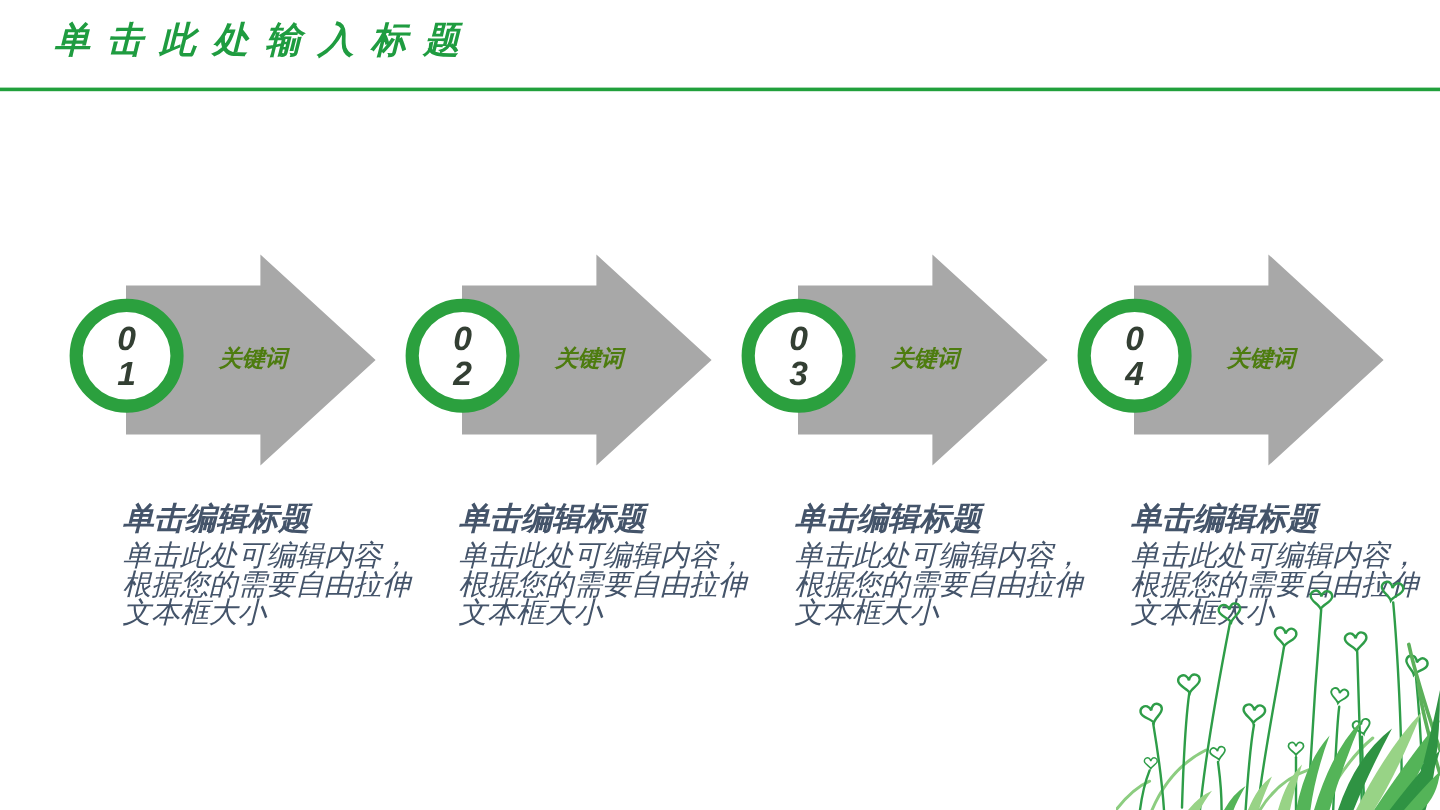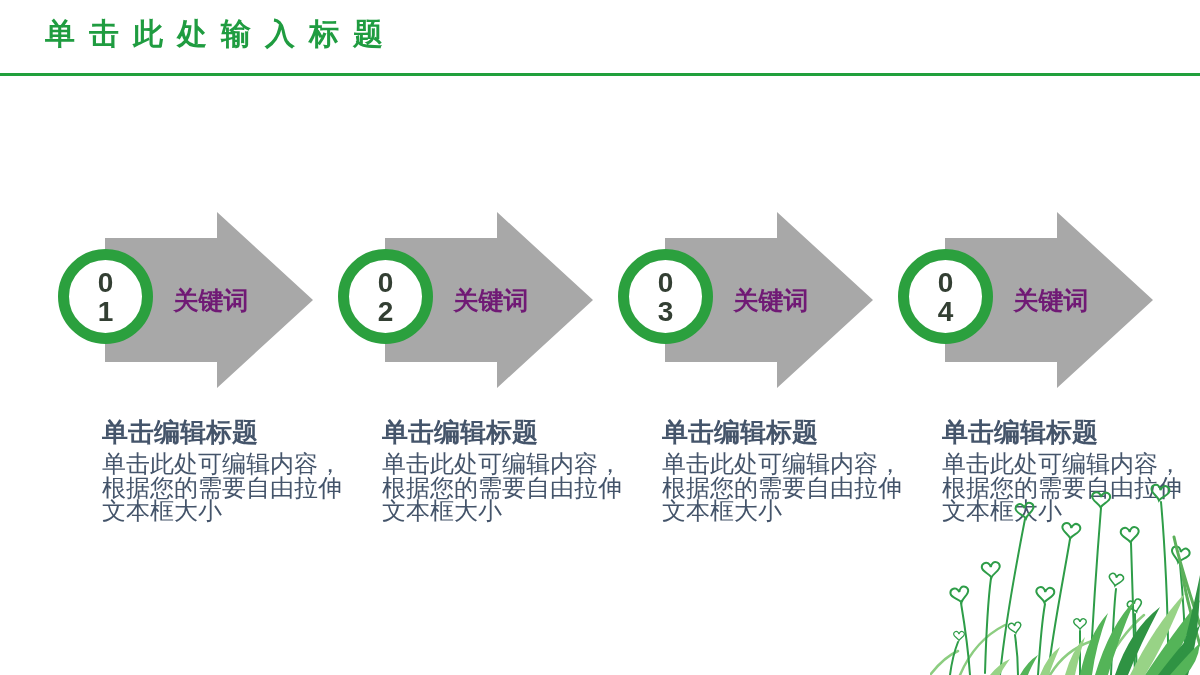--- a/index.html
+++ b/index.html
@@ -7,21 +7,21 @@
     --divider-green:#21a03c;
     --ring-green:#2ba03e;
     --stem-green:#2e9d48;
     --arrow-gray:#a8a8a8;
     --text-dark:#44546a;
     --digit-dark:#333f33;
   }
   *{margin:0;padding:0;box-sizing:border-box;}
   html,body{width:1200px;height:675px;}
   body{font-family:"Liberation Sans","DejaVu Sans",sans-serif;background:#fff;}
-  .slide{position:relative;width:1200px;height:675px;background:#ffffff;overflow:hidden;}
+  .slide{position:relative;width:1200px;height:675px;background:#ffffff;overflow:hidden;font-style:italic;}
 
   .slide-title{
     position:absolute;left:45px;top:14px;
     font-size:30px;font-weight:bold;color:var(--title-green);
     letter-spacing:14px;line-height:40px;white-space:nowrap;
   }
   .title-divider{
     position:absolute;left:0;top:73px;width:1200px;height:3px;
     background:var(--divider-green);
   }
@@ -36,21 +36,21 @@
     border:11px solid var(--ring-green);border-radius:50%;background:#fff;
     display:flex;flex-direction:column;align-items:center;justify-content:center;
     z-index:3;
   }
   .digit{
     font-size:28px;font-weight:bold;line-height:29px;color:var(--digit-dark);
     text-align:center;
   }
   .keyword{
     position:absolute;left:100px;top:79px;width:112px;z-index:2;
-    text-align:center;font-size:25px;font-weight:bold;color:#701a75;
+    text-align:center;font-size:19px;font-weight:bold;color:#4d7c0f;
     line-height:32px;
   }
   .step-heading{
     position:absolute;left:47px;top:212px;
     font-size:26px;font-weight:bold;color:var(--text-dark);line-height:30px;
     white-space:nowrap;
   }
   .step-body{
     position:absolute;left:47px;top:247px;width:240px;
     font-size:24px;color:var(--text-dark);line-height:23.5px;

